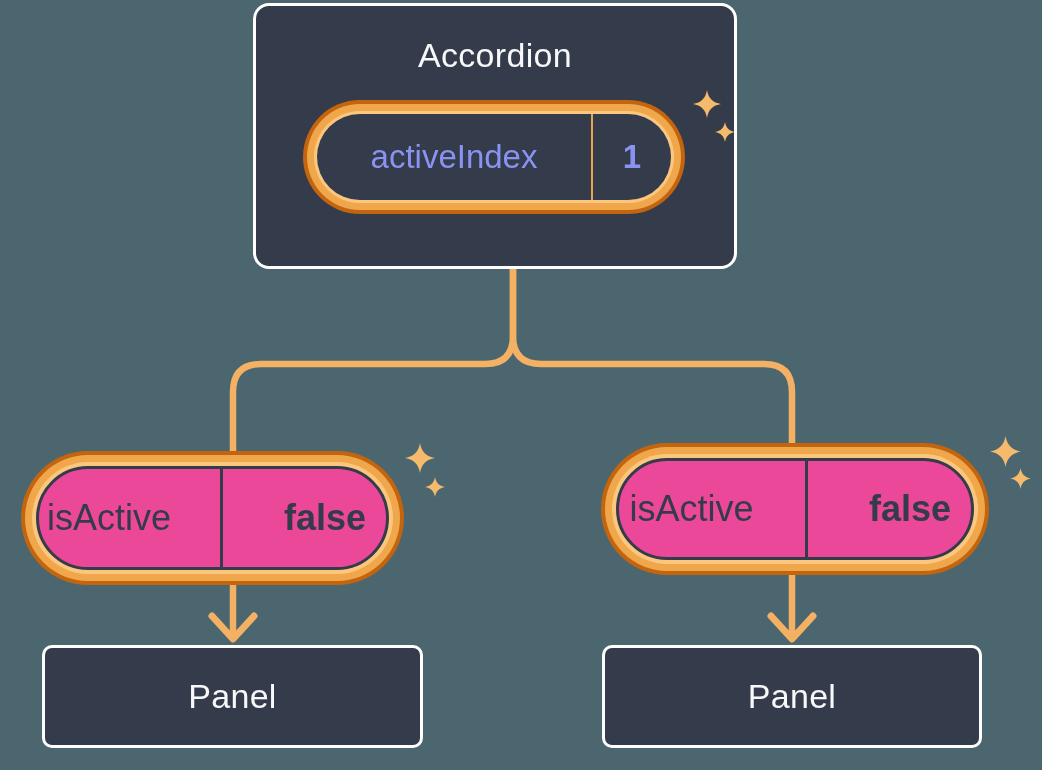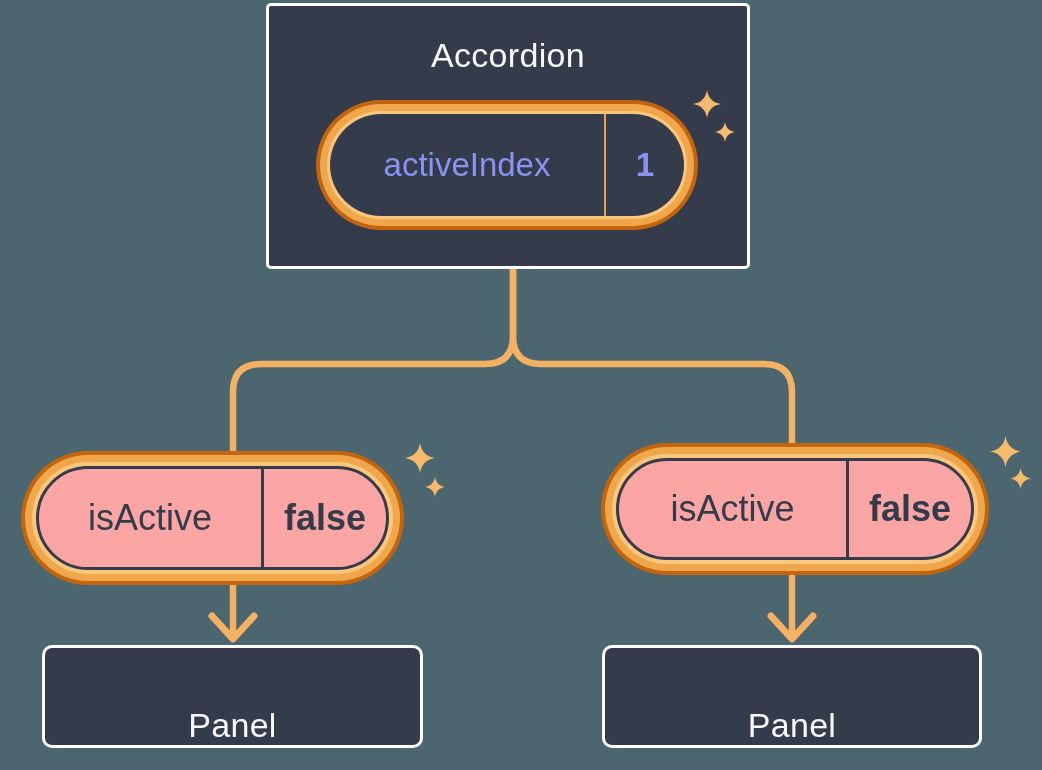--- a/index.html
+++ b/index.html
@@ -17,36 +17,36 @@
     left: 0; top: 0;
     z-index: 0;
   }
   .node {
     position: absolute;
     background: #343B4A;
     border: 3px solid #FFFFFF;
     z-index: 1;
   }
   .accordion-box {
-    left: 266px; top: 3px;
+    left: 253px; top: 3px;
     width: 484px; height: 266px;
-    border-radius: 5px;
+    border-radius: 16px;
   }
   .accordion-title {
     margin-top: 30px;
     text-align: center;
     font-size: 34px;
     font-weight: 500;
     letter-spacing: 0.3px;
     color: #F7F8FA;
   }
   .state-pill {
     position: absolute;
     left: 61px; top: 108px;
-    width: 354px; height: 102px;
+    width: 354px; height: 86px;
     border-radius: 999px;
     background: #343B4A;
     box-shadow: 0 0 0 3px #FBC77F, 0 0 0 10px #F0A74C, 0 0 0 14px #C2650E;
     display: flex;
     align-items: stretch;
     overflow: hidden;
   }
   .state-pill .cell {
     display: flex;
     align-items: center;
@@ -56,46 +56,47 @@
   }
   .state-pill .cell.name { flex: 1; }
   .state-pill .cell.value { width: 78px; font-weight: 700; }
   .state-pill .divider { width: 2px; background: #E9A54E; }
 
   .prop-pill {
     position: absolute;
     z-index: 2;
     height: 104px;
     border-radius: 999px;
-    background: #fca5a5;
+    background: #ec4899;
     border: 3px solid #343B4A;
     box-shadow: 0 0 0 4px #FBC77F, 0 0 0 11px #F0A74C, 0 0 0 15px #C2650E;
     display: flex;
     align-items: stretch;
     overflow: hidden;
+    gap: 41px;
   }
   .prop-pill.left  { left: 36px;  top: 466px; width: 353px; }
   .prop-pill.right { left: 616px; top: 458px; width: 358px; height: 102px; }
   .prop-pill .cell {
     display: flex;
     align-items: center;
     justify-content: center;
     color: #343B4A;
     font-size: 36px;
   }
   .prop-pill .cell.name { flex: 1; }
   .prop-pill .cell.value { width: 122px; font-weight: 700; }
   .prop-pill .divider { width: 3px; background: #343B4A; }
 
   .panel {
     height: 103px;
     top: 645px;
     border-radius: 10px;
     display: flex;
-    align-items: flex-end;
+    align-items: center;
     justify-content: center;
     font-size: 34px;
     color: #F7F8FA;
     letter-spacing: 0.3px;
   }
   .panel.left  { left: 42px;  width: 381px; }
   .panel.right { left: 602px; width: 380px; }
 
   .sparkle {
     position: absolute;

